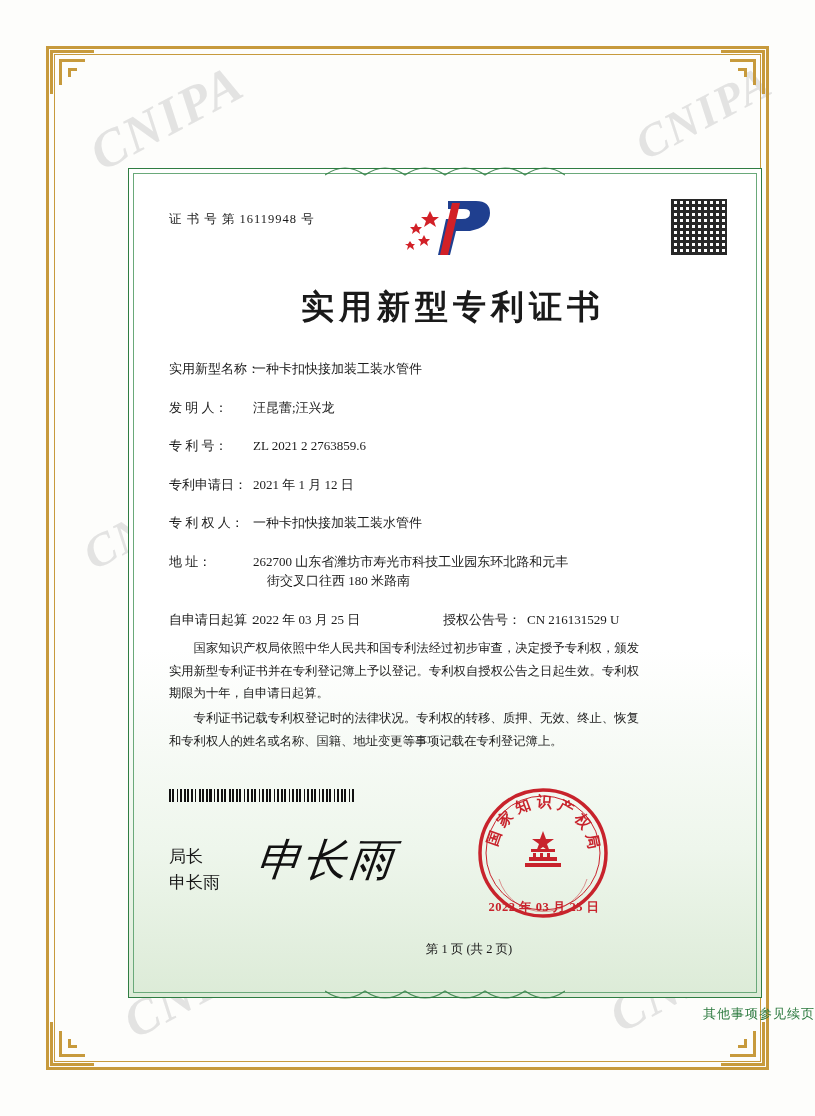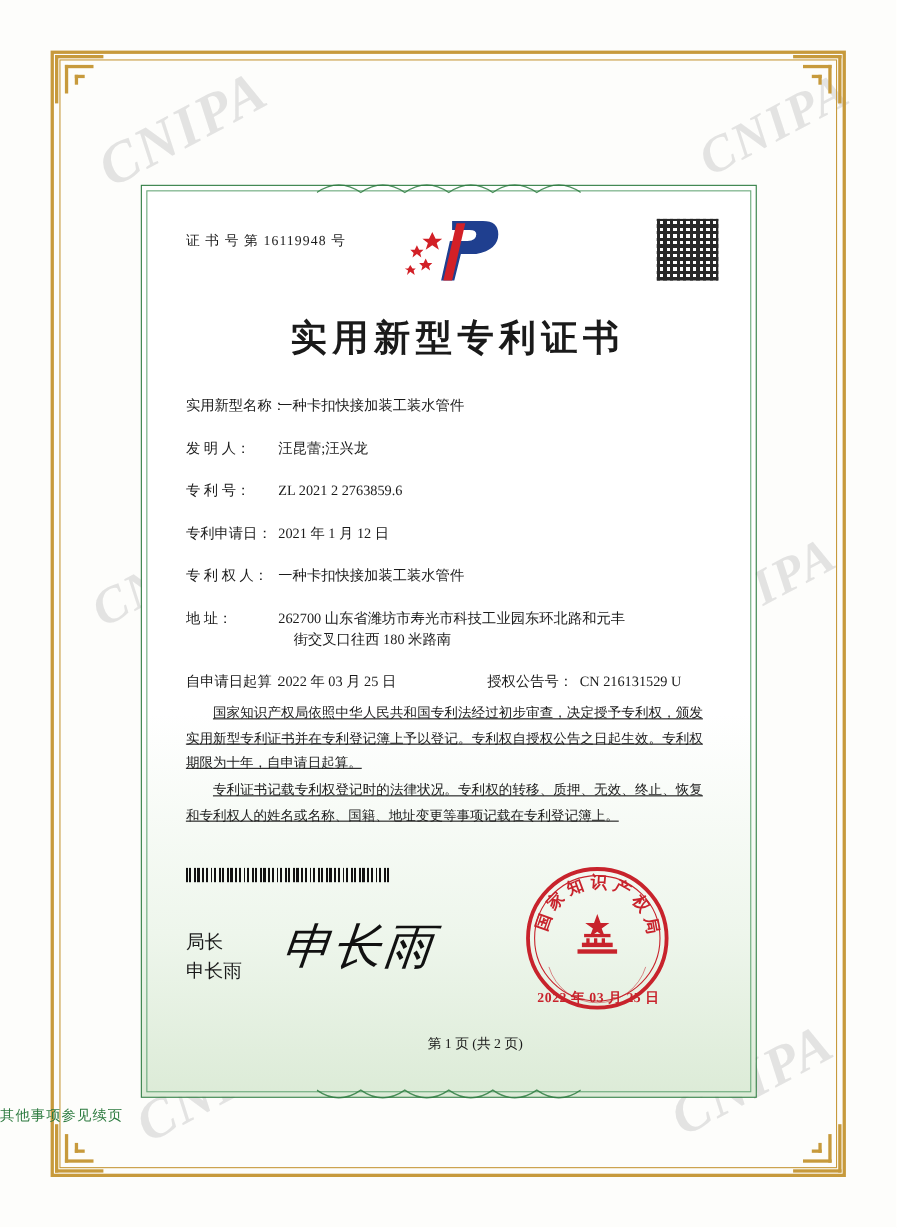--- a/index.html
+++ b/index.html
@@ -71,21 +71,21 @@
     letter-spacing: 2px;
     opacity: .55;
     user-select: none;
     white-space: nowrap;
   }
 
   
   .cert {
     position: absolute;
     left: 128px; top: 168px;
-    width: 560px; height: 830px;
+    width: 634px; height: 830px;
     background: linear-gradient(180deg, #ffffff 0%, #ffffff 58%, #eef6ec 82%, #dcebd7 100%);
     border: 1.5px solid #2f7d42;
     box-sizing: border-box;
   }
   .cert-inner-line {
     position: absolute;
     left: 4px; top: 4px; right: 4px; bottom: 4px;
     border: 0.7px solid #6aa97a;
     pointer-events: none;
   }
@@ -164,21 +164,21 @@
 
   
   .para {
     position: absolute;
     left: 40px; top: 468px;
     width: 482px;
     font-size: 12.3px;
     line-height: 1.85;
     text-align: justify;
   }
-  .para p { margin: 0 12px 2px 0; text-indent: 2em; text-decoration: underline; }
+  .para p { margin: 0 12px 2px 0; text-indent: 2em; }
 
   
   .barcode {
     position: absolute;
     left: 40px; top: 620px;
     width: 185px; height: 13px;
     background:
       repeating-linear-gradient(90deg,
         #111 0 1.5px, transparent 1.5px 3px,
         #111 3px 5px, transparent 5px 7.5px);
@@ -223,21 +223,21 @@
     position: absolute;
     left: 0; right: 0; top: 772px;
     text-align: center;
     font-size: 12.5px;
     margin-left: 48px;
   }
 
   .footnote {
     position: absolute;
     left: 0; right: 0; top: 1005px;
-    text-align: left;
+    text-align: right;
     font-size: 13px;
     color: #2c7a3f;
     letter-spacing: 1px;
     font-family: Liberation Mono, monospace;
   }
 </style>
 </head>
 <body>
 
 <div class="page">

